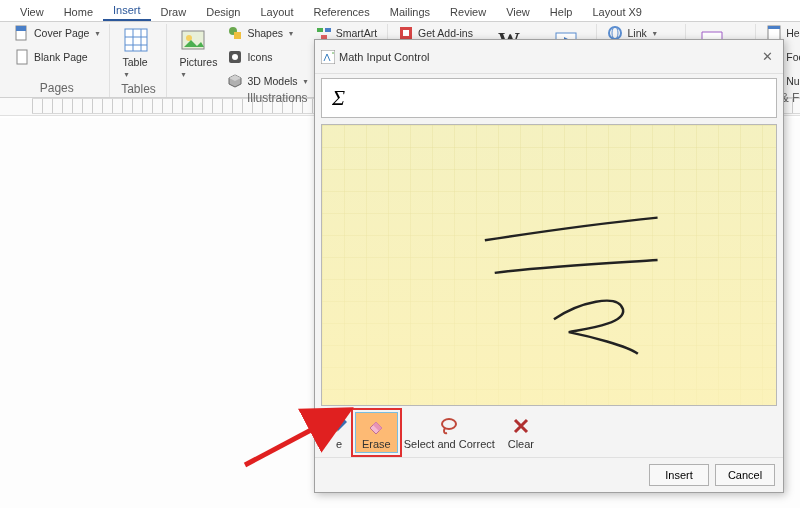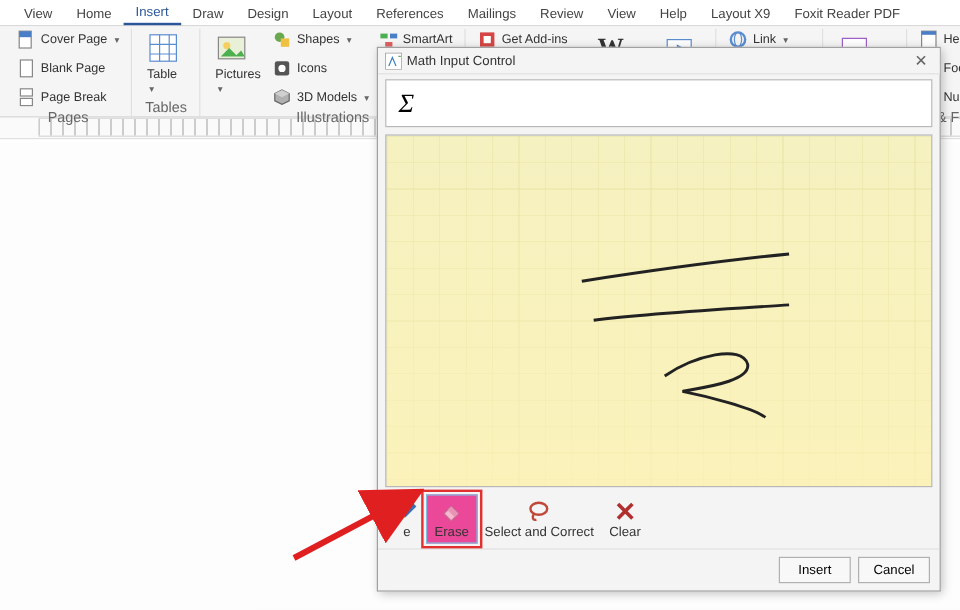--- a/index.html
+++ b/index.html
@@ -108,21 +108,21 @@
     height: 454px;
     background: #f4f4f4;
     border: 1px solid #a0a0a0;
     box-shadow: 2px 2px 8px rgba(0,0,0,.25);
     display: flex;
     flex-direction: column;
   }
   .dlg-title {
     display: flex;
     align-items: center;
-    height: 22px;
+    height: 34px;
     padding: 0 6px;
     font-size: 11px;
     color: #333;
     background: #f4f4f4;
     border-bottom: 1px solid #e0e0e0;
   }
   .dlg-title .spacer { flex: 1; }
   .dlg-close { font-size: 13px; padding: 0 4px; color: #666; }
   .dlg-display {
     margin: 4px 6px;
@@ -158,21 +158,21 @@
     display: flex;
     flex-direction: column;
     align-items: center;
     padding: 3px 6px 2px 6px;
     gap: 2px;
     min-width: 40px;
     position: relative;
   }
   .tool .ic { width: 20px; height: 20px; display:flex; align-items:center; justify-content:center; }
   .tool.selected {
-    background: #ec4899;
+    background: #fdba74;
     border: 1px solid #7abde0;
     outline: 2px solid #e03030;
     outline-offset: 2px;
   }
   .tool.selectcorrect { min-width: 90px; }
   .dlg-buttons {
     display: flex;
     justify-content: flex-end;
     gap: 6px;
     padding: 6px 8px;
@@ -205,21 +205,20 @@
   <div class="tab active">Insert</div>
   <div class="tab">Draw</div>
   <div class="tab">Design</div>
   <div class="tab">Layout</div>
   <div class="tab">References</div>
   <div class="tab">Mailings</div>
   <div class="tab">Review</div>
   <div class="tab">View</div>
   <div class="tab">Help</div>
   <div class="tab">Layout X9</div>
-  <div class="tab">Foxit Reader PDF</div>
 </div>
 
 <div class="ribbon">
 
   <div class="group">
     <div class="group-body">
       <div class="col">
         <div class="sbtn dd">
           <span class="ic">
               <svg viewBox="0 0 16 16">
@@ -229,29 +228,20 @@
             </span>
           <span>Cover Page</span>
         </div>
         <div class="sbtn">
           <span class="ic">
               <svg viewBox="0 0 16 16">
                 <rect x="3" y="1" width="10" height="14" fill="#fff" stroke="#888"></rect>
               </svg>
             </span>
           <span>Blank Page</span>
-        </div>
-        <div class="sbtn">
-          <span class="ic">
-              <svg viewBox="0 0 16 16">
-                <rect x="3" y="1" width="10" height="6" fill="#fff" stroke="#888"></rect>
-                <rect x="3" y="9" width="10" height="6" fill="#fff" stroke="#888"></rect>
-              </svg>
-            </span>
-          <span>Page Break</span>
         </div>
       </div>
     </div>
     <div class="group-label">Pages</div>
   </div>
 
   <div class="group">
     <div class="group-body">
       <div class="vbtn dd">
         <span class="ic">

